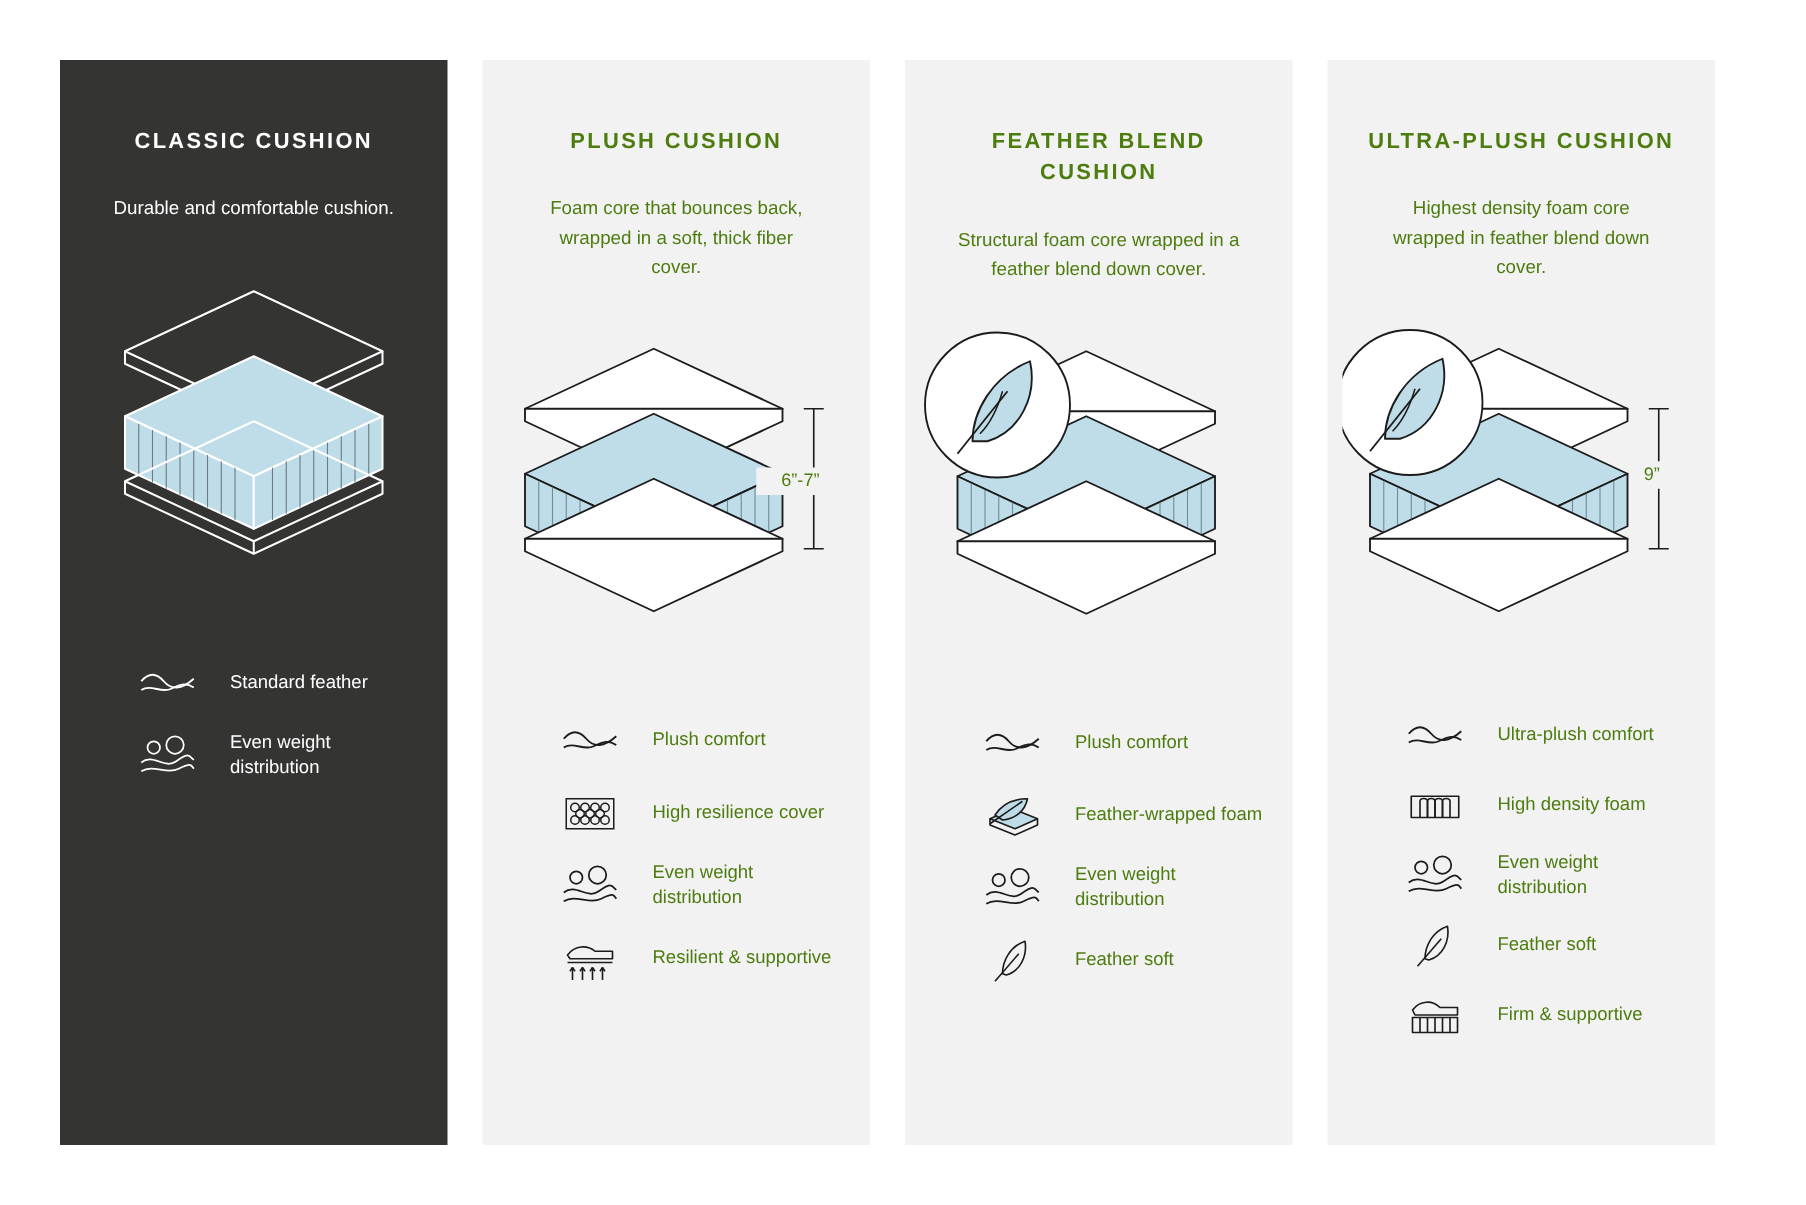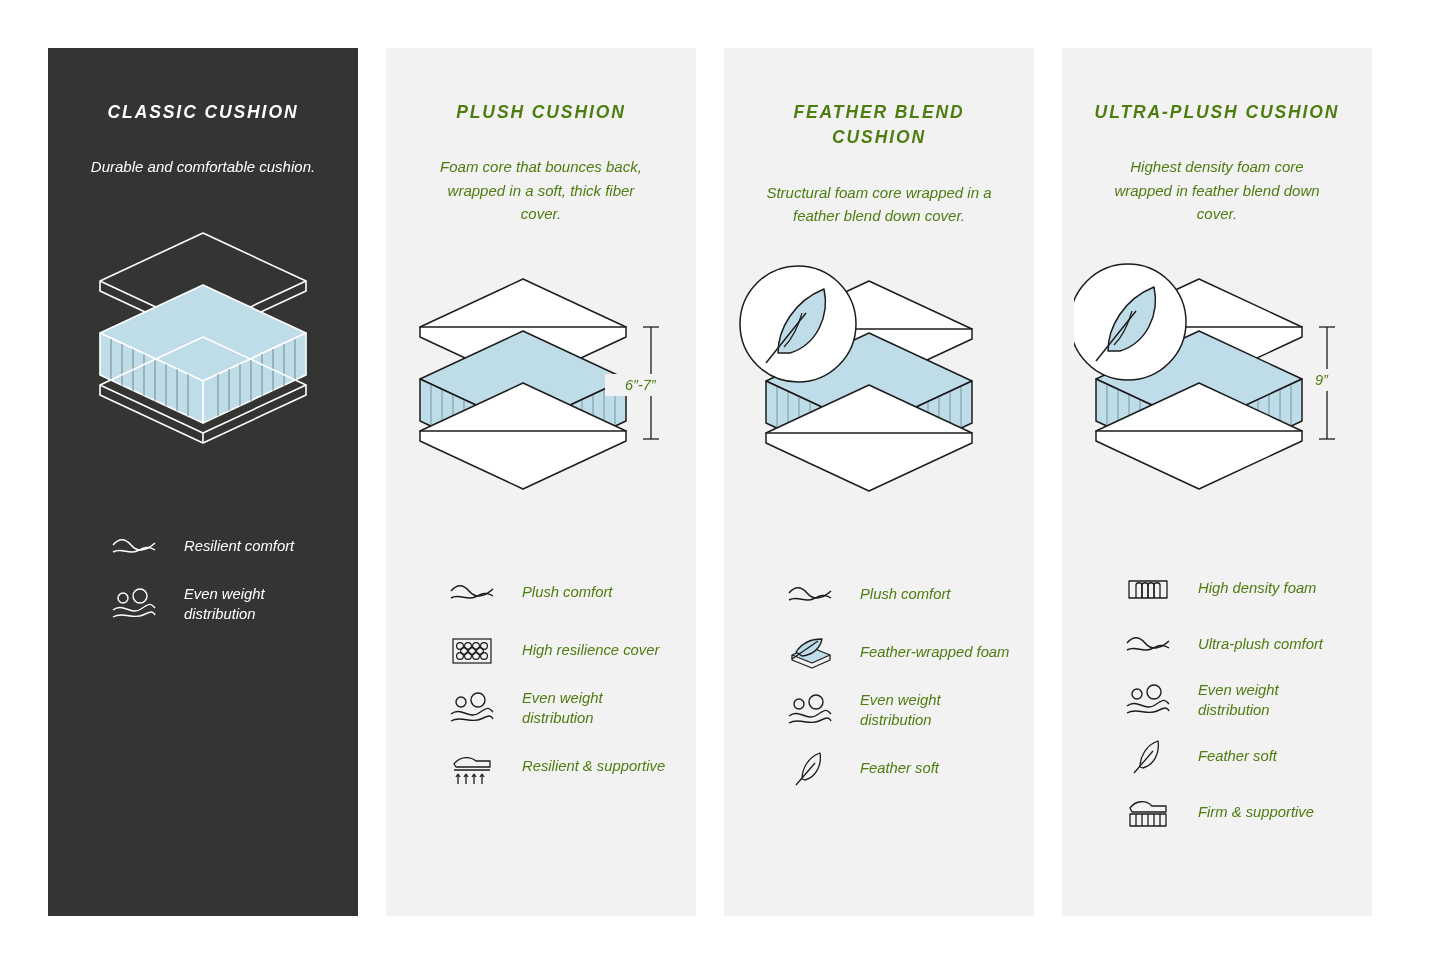--- a/index.html
+++ b/index.html
@@ -13,21 +13,20 @@
   }
   .board {
     position: relative;
     width: 1445px;
     height: 964px;
     display: flex;
     justify-content: flex-start;
     align-items: flex-start;
     padding: 48px 0 0 48px;
     gap: 28px;
-    font-style: italic;
   }
   .card {
     width: 310px;
     height: 868px;
     position: relative;
     padding: 52px 24px 0 24px;
     display: flex;
     flex-direction: column;
     align-items: center;
   }
@@ -143,21 +142,21 @@
     </div>
 
     <div class="features">
       <div class="feature">
         <span class="feature-icon">
           <svg width="46" height="20" viewBox="0 0 46 20" fill="none" stroke="#ffffff" stroke-width="1.5">
             <path d="M2 8 C8 1, 14 1, 20 8 S34 15, 44 6"></path>
             <path d="M2 15 C10 10, 18 18, 26 14 S38 9, 44 13"></path>
           </svg>
         </span>
-        <span class="feature-label">Resilient comfort</span>
+        <span class="feature-label">Standard feather</span>
       </div>
       <div class="feature">
         <span class="feature-icon">
           <svg width="50" height="34" viewBox="0 0 50 34" fill="none" stroke="#ffffff" stroke-width="1.4">
             <circle cx="14" cy="10" r="5"></circle>
             <circle cx="31" cy="8" r="7"></circle>
             <path d="M4 22 C14 14, 22 28, 32 21 S42 16, 46 20"></path>
             <path d="M4 29 C14 23, 24 32, 34 27 S44 24, 46 27"></path>
           </svg>
         </span>
@@ -418,38 +417,38 @@
           <path d="M245 68 L261 68"></path>
           <path d="M245 180 L261 180"></path>
         </g>
       </svg>
       <div class="dim-label" style="position:absolute; left:239px; top:110px; background:#f2f2f2; padding:3px 2px;">9”</div>
     </div>
 
     <div class="features" style="gap:16px; margin-top:10px;">
       <div class="feature">
         <span class="feature-icon">
+          <svg width="46" height="20" viewBox="0 0 46 20" fill="none" stroke="#1c1c1c" stroke-width="1.5">
+            <path d="M2 8 C8 1, 14 1, 20 8 S34 15, 44 6"></path>
+            <path d="M2 15 C10 10, 18 18, 26 14 S38 9, 44 13"></path>
+          </svg>
+        </span>
+        <span class="feature-label">Ultra-plush comfort</span>
+      </div>
+      <div class="feature">
+        <span class="feature-icon">
           <svg width="50" height="34" viewBox="0 0 50 34" fill="none" stroke="#1c1c1c" stroke-width="1.3" stroke-linejoin="round">
             <rect x="6" y="9" width="38" height="17"></rect>
             <path d="M13 26 L13 13 C13 10, 19 10, 19 13 L19 26"></path>
             <path d="M19 26 L19 13 C19 10, 25 10, 25 13 L25 26"></path>
             <path d="M25 26 L25 13 C25 10, 31 10, 31 13 L31 26"></path>
             <path d="M31 26 L31 13 C31 10, 37 10, 37 13 L37 26"></path>
           </svg>
         </span>
         <span class="feature-label">High density foam</span>
-      </div>
-      <div class="feature">
-        <span class="feature-icon">
-          <svg width="46" height="20" viewBox="0 0 46 20" fill="none" stroke="#1c1c1c" stroke-width="1.5">
-            <path d="M2 8 C8 1, 14 1, 20 8 S34 15, 44 6"></path>
-            <path d="M2 15 C10 10, 18 18, 26 14 S38 9, 44 13"></path>
-          </svg>
-        </span>
-        <span class="feature-label">Ultra-plush comfort</span>
       </div>
       <div class="feature">
         <span class="feature-icon">
           <svg width="50" height="34" viewBox="0 0 50 34" fill="none" stroke="#1c1c1c" stroke-width="1.4">
             <circle cx="14" cy="10" r="5"></circle>
             <circle cx="31" cy="8" r="7"></circle>
             <path d="M4 22 C14 14, 22 28, 32 21 S42 16, 46 20"></path>
             <path d="M4 29 C14 23, 24 32, 34 27 S44 24, 46 27"></path>
           </svg>
         </span>

